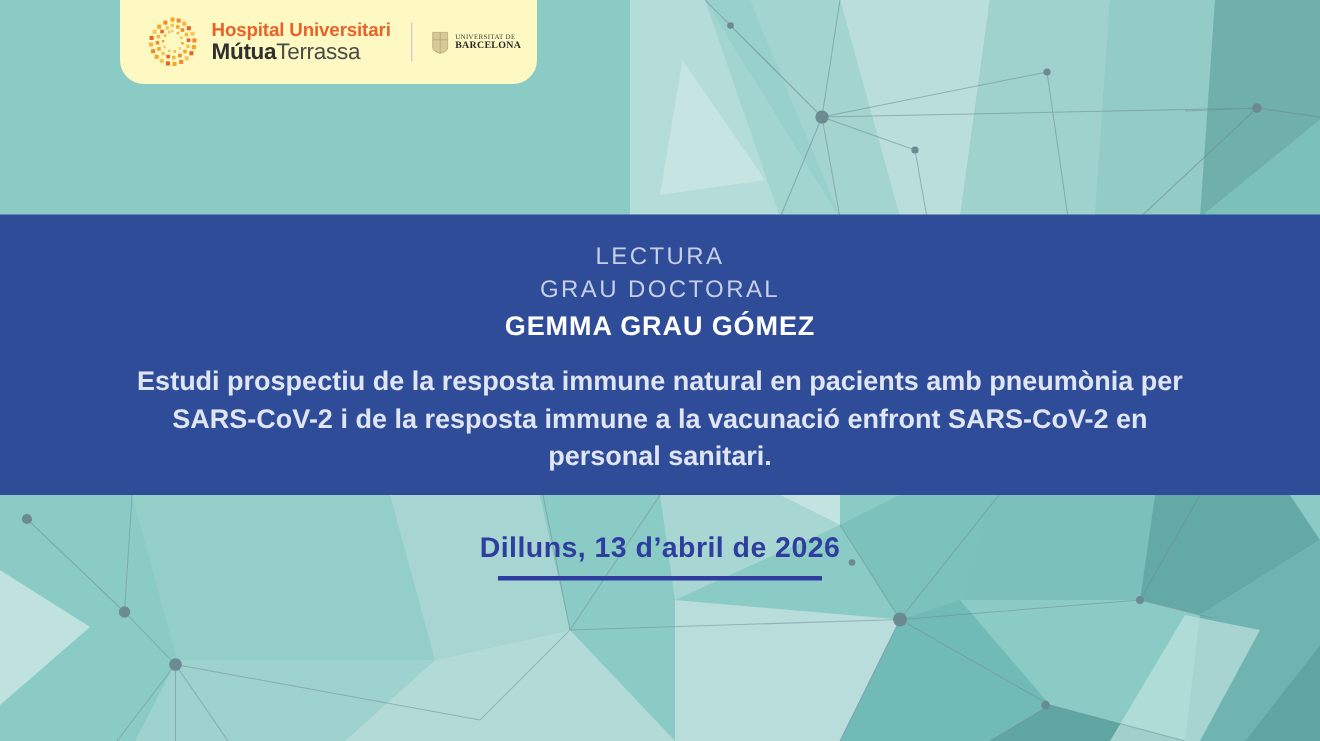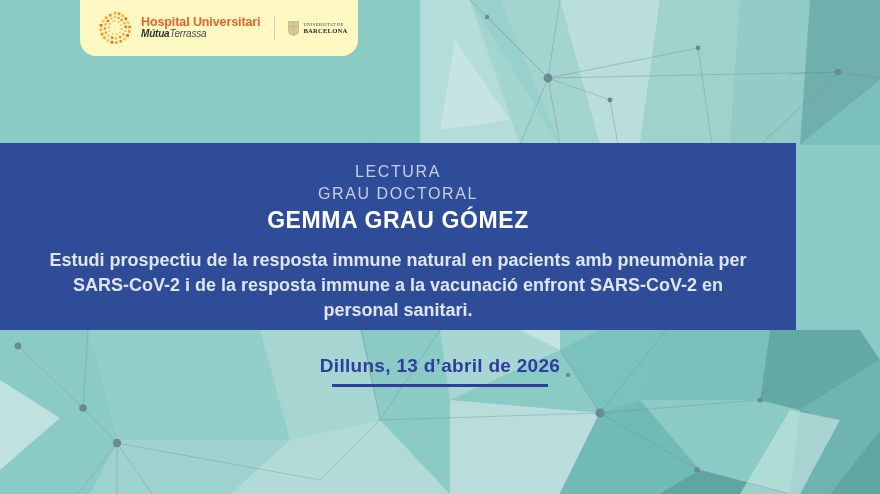--- a/index.html
+++ b/index.html
@@ -53,24 +53,23 @@
     line-height: 1.05;
     white-space: nowrap;
   }
   .logo-line1 {
     font-size: 12.5px;
     font-weight: bold;
     color: #e8622a;
     letter-spacing: -0.1px;
   }
   .logo-line2 {
-    font-size: 10px;
+    font-size: 15px;
     color: #4a4a4a;
     letter-spacing: -0.2px;
-    font-style: italic;
   }
   .logo-line2 b {
     color: #2f2f2f;
     font-weight: bold;
   }
   .logo-divider {
     width: 1px;
     height: 26px;
     background: #cfcfcf;
     margin-left: 14px;
@@ -102,37 +101,37 @@
     color: #2a2a2a;
     font-weight: bold;
     font-family: "Liberation Serif", serif;
   }
 
   
   .banner {
     position: absolute;
     left: 0;
     top: 143px;
-    width: 796px;
+    width: 880px;
     height: 187px;
     background: #2f4c98;
     z-index: 4;
     box-sizing: border-box;
     padding-top: 18px;
     text-align: center;
   }
   .banner-kicker {
     font-size: 16px;
     letter-spacing: 1.6px;
     color: #c6cfe6;
     line-height: 1.35;
   }
   .banner-name {
     margin-top: 3px;
-    font-size: 23px;
+    font-size: 18px;
     font-weight: bold;
     letter-spacing: 0.6px;
     color: #ffffff;
   }
   .banner-title {
     margin: 14px auto 0 auto;
     width: 710px;
     font-size: 18px;
     line-height: 1.38;
     color: #dfe5f2;

